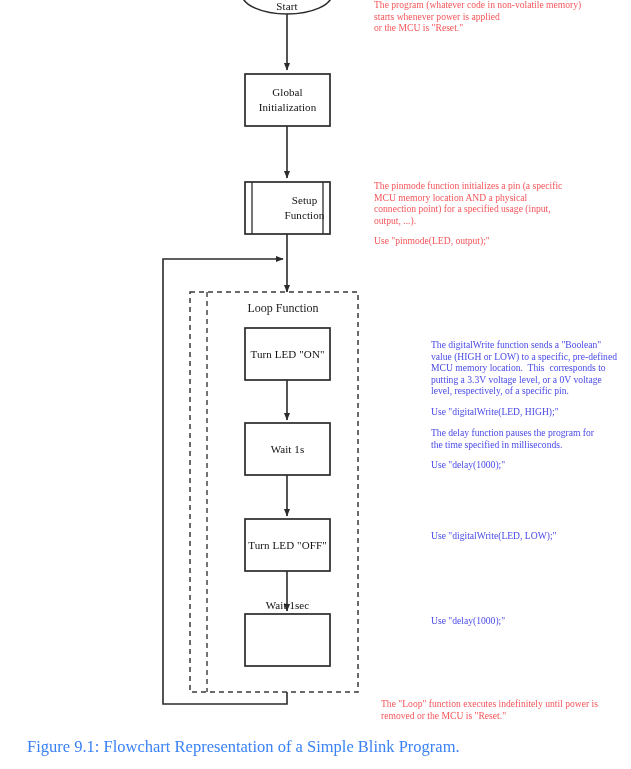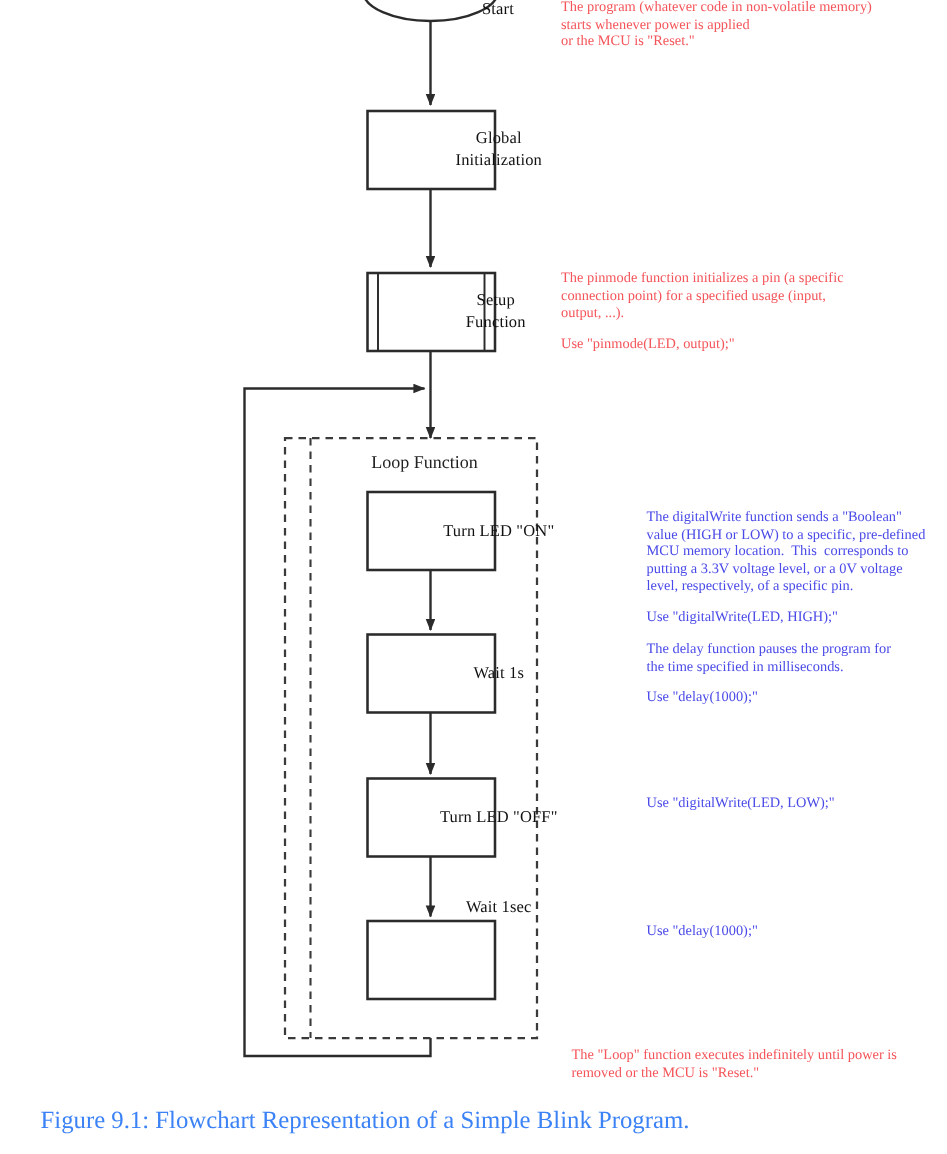--- a/index.html
+++ b/index.html
@@ -33,21 +33,20 @@
 
   
   .node-label {
     position: absolute;
     text-align: center;
     font-size: 11px;
     line-height: 14px;
     color: #111111;
     letter-spacing: 0.1px;
     pointer-events: none;
-    margin-left: 45px;
   }
   .node-label.two-line { line-height: 15px; }
 
   .loop-title {
     position: absolute;
     font-size: 12px;
     color: #222222;
     text-align: center;
   }
 
@@ -116,21 +115,21 @@
     <rect x="245" y="614" width="85" height="52" fill="#ffffff" stroke="#2b2b2b" stroke-width="1.7"></rect>
   </svg>
 
   <div class="node-label" style="left:242px; top:-1px; width:90px;">Start</div>
 
   <div class="node-label two-line" style="left:241px; top:85px; width:93px;">
     <span>Global</span><br>
     <span>Initialization</span>
   </div>
 
-  <div class="node-label two-line" style="left:239px; top:193px; width:93px;">
+  <div class="node-label two-line" style="left:258px; top:193px; width:93px;">
     <span>Setup</span><br>
     <span>Function</span>
   </div>
 
   <div class="loop-title" style="left:213px; top:301px; width:140px;">Loop Function</div>
 
   <div class="node-label" style="left:241px; top:347px; width:93px;">Turn LED "ON"</div>
 
   <div class="node-label" style="left:241px; top:442px; width:93px;">Wait 1s</div>
 
@@ -140,20 +139,21 @@
 
   <div class="note note-red" style="left:374px; top:-1px; width:252px;">
       <span class="row">The program (whatever code in non-volatile memory)</span>
       <span class="row">starts whenever power is applied</span>
       <span class="row">or the MCU is "Reset."</span>
     </div>
 
 
   <div class="note note-red" style="left:374px; top:180px; width:252px;">
       <span class="row">The pinmode function initializes a pin (a specific</span>
+      <span class="row">MCU memory location AND a physical</span>
       <span class="row">connection point) for a specified usage (input,</span>
       <span class="row">output, ...).</span>
       <span class="blank-line"></span>
       <span class="row">Use "pinmode(LED, output);"</span>
     </div>
 
   <div class="note note-blue" style="left:431px; top:307px; width:200px;margin-top:32px;">
       <span class="row">The digitalWrite function sends a "Boolean"</span>
       <span class="row">value (HIGH or LOW) to a specific, pre-defined</span>
       <span class="row">MCU memory location.  This  corresponds to</span>

